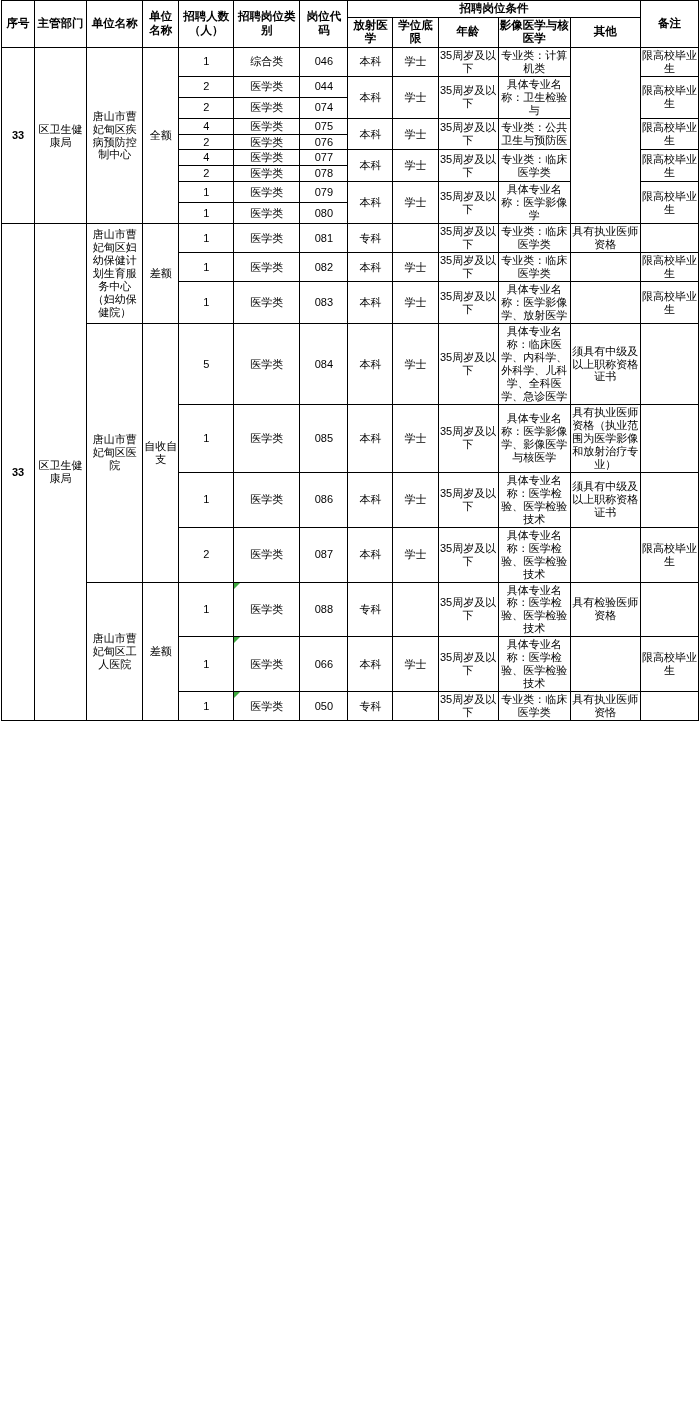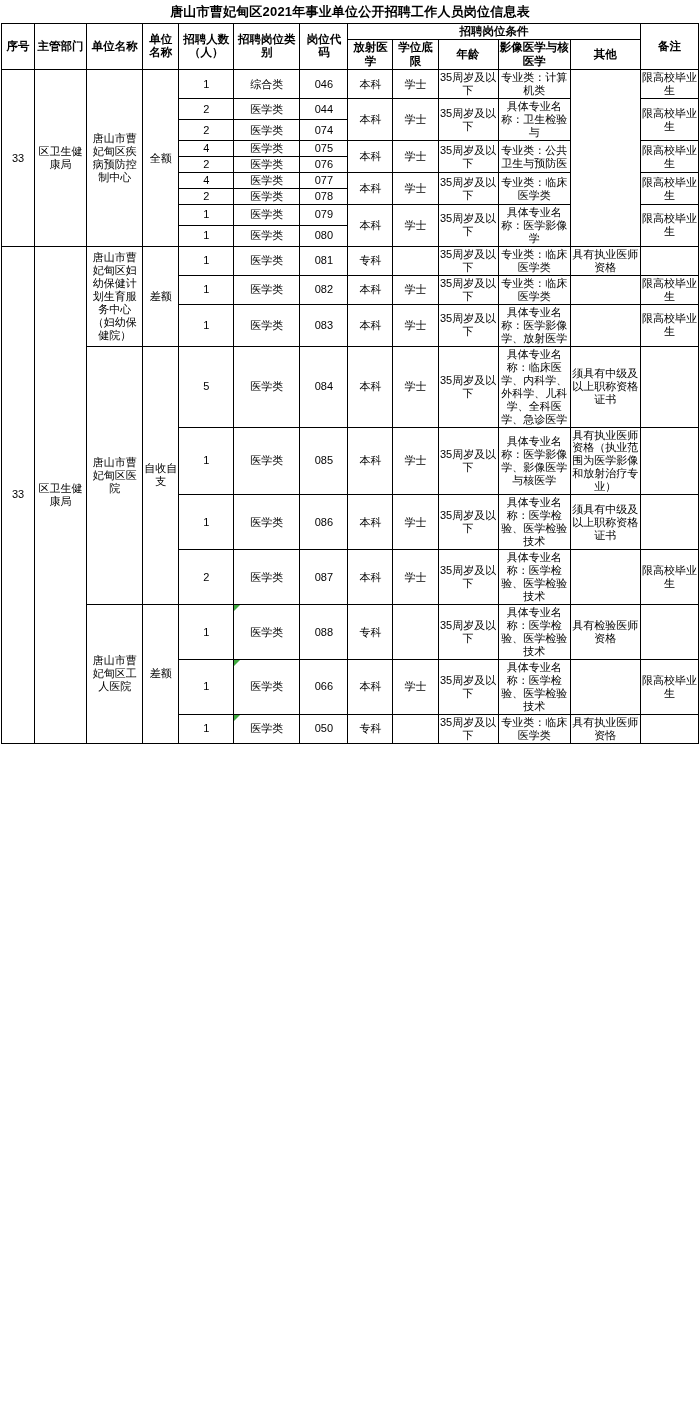--- a/index.html
+++ b/index.html
@@ -48,21 +48,21 @@
     font-size: 11.5px;
   }
   td.small, th.small {
     font-size: 10.5px;
   }
   .num {
     font-size: 12px;
   }
   .seq {
     font-size: 13px;
-    font-weight: normal;
+    font-weight: bold;
   }
   .green-mark {
     position: relative;
   }
   .green-mark::before {
     content: "";
     position: absolute;
     top: 0;
     left: 0;
     border-top: 6px solid #3faa3f;
@@ -71,21 +71,20 @@
   .cell-left-pad {
     padding-left: 2px;
     padding-right: 2px;
   }
 </style>
 </head>
 <body>
 
 <div id="page">
 
-  <div class="doc-title">唐山市曹妃甸区2021年事业单位公开招聘工作人员岗位信息表</div>
 
   <table class="main">
     <colgroup>
       <col style="width:33px">
       <col style="width:52px">
       <col style="width:56px">
       <col style="width:36px">
       <col style="width:55px">
       <col style="width:66px">
       <col style="width:48px">

